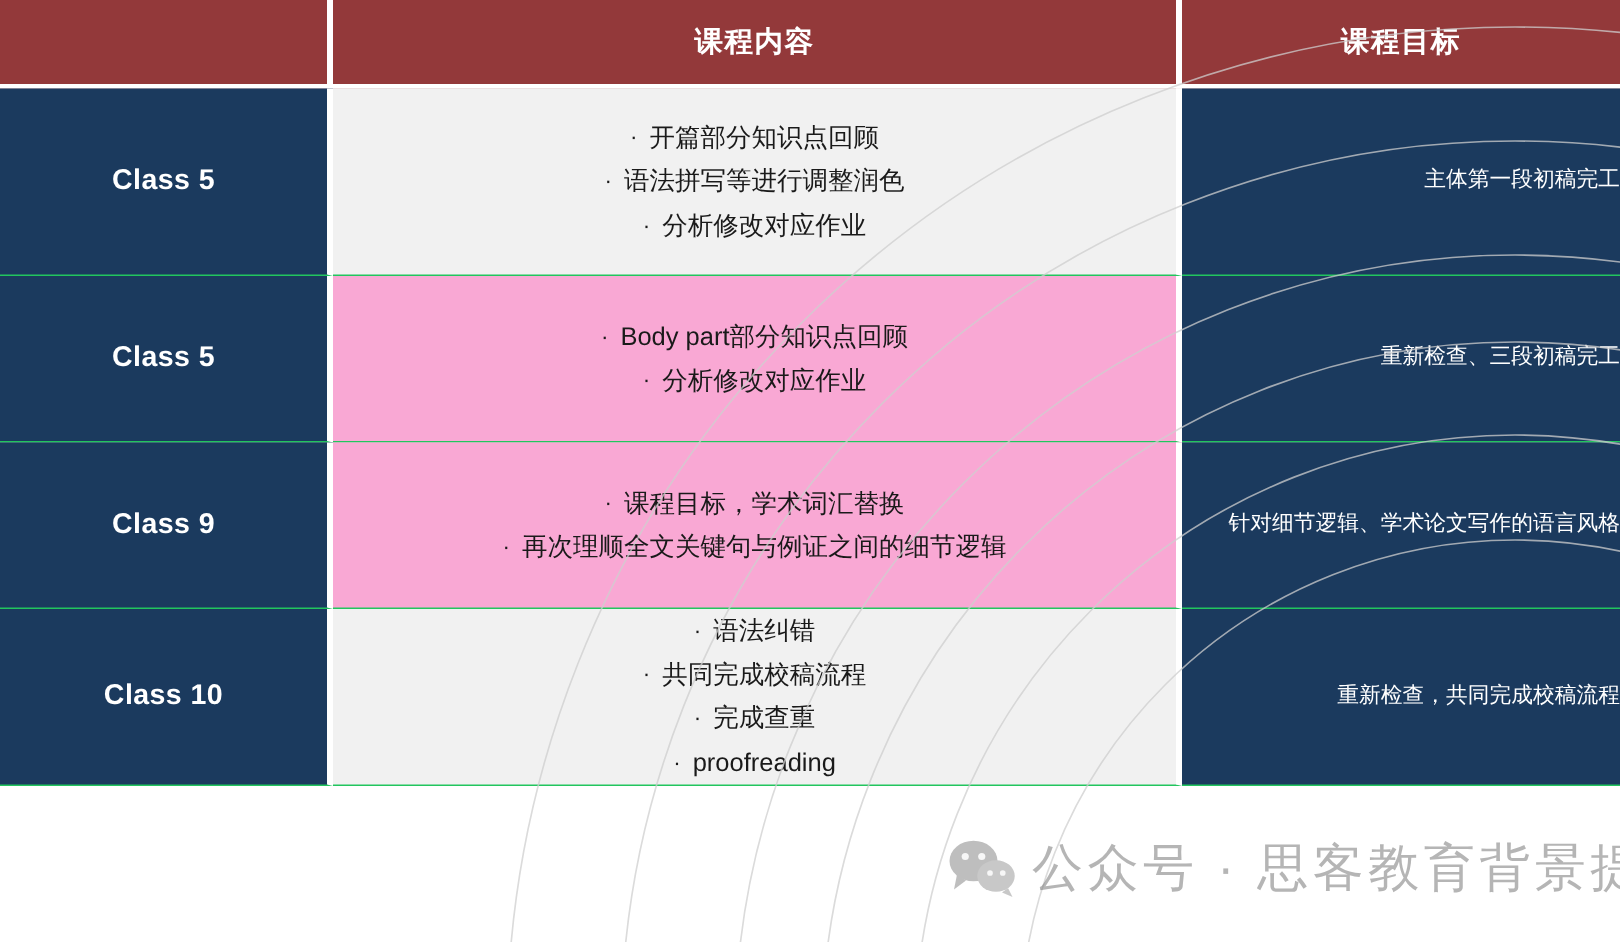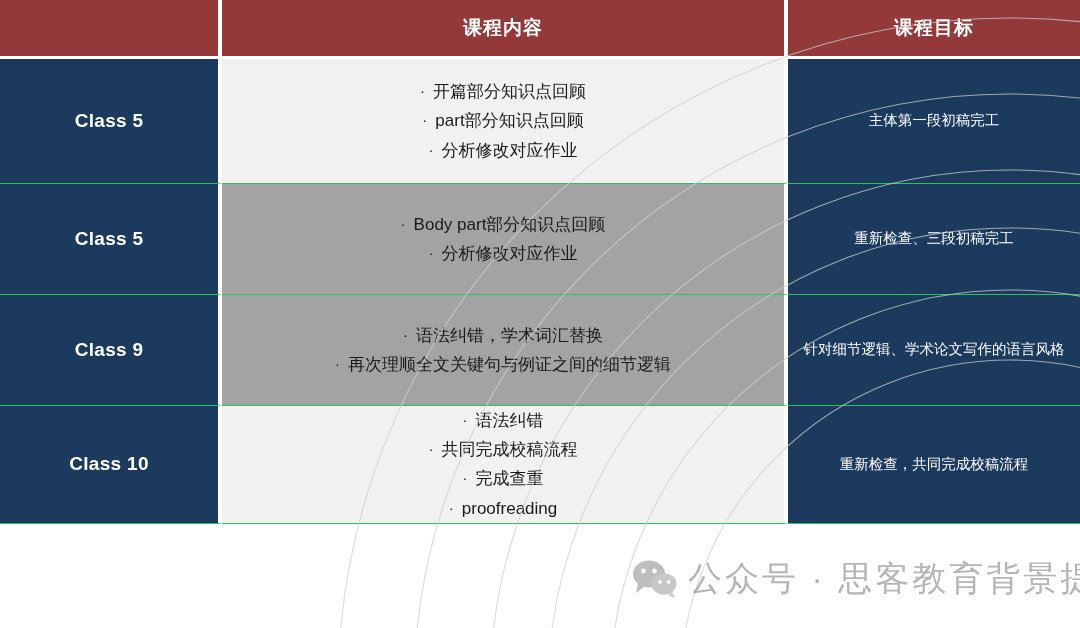--- a/index.html
+++ b/index.html
@@ -79,35 +79,35 @@
     background: #1b3a5e;
     color: #ffffff;
     font-size: 19px;
     font-weight: bold;
     text-align: center;
     border-right: 4px solid #ffffff;
     letter-spacing: 0.3px;
   }
 
   .cell-content {
-    background: #a3a3a3;
+    background: #f9a8d4;
     color: #1a1a1a;
     text-align: center;
     border-right: 4px solid #ffffff;
     padding: 6px 10px;
   }
   tr.shade .cell-content {
     background: #f1f1f1;
   }
 
   .cell-goal {
     background: #1b3a5e;
     color: #ffffff;
     font-size: 14.5px;
-    text-align: center;
+    text-align: right;
     padding: 4px 6px;
     line-height: 1.5;
   }
 
   
   .bullets {
     list-style: none;
     margin: 0;
     padding: 0;
     display: block;
@@ -186,21 +186,21 @@
         <th class="th-goal">课程目标</th>
       </tr>
     </thead>
     <tbody>
 
       <tr class="r1 shade">
         <td class="cell-class">Class 5</td>
         <td class="cell-content">
           <ul class="bullets">
             <li><span class="bul">·</span><span>开篇部分知识点回顾</span></li>
-            <li><span class="bul">·</span><span>part部分知识点回顾</span></li>
+            <li><span class="bul">·</span><span>语法拼写等进行调整润色</span></li>
             <li><span class="bul">·</span><span>分析修改对应作业</span></li>
           </ul>
         </td>
         <td class="cell-goal">主体第一段初稿完工</td>
       </tr>
 
       <tr class="r2">
         <td class="cell-class">Class 5</td>
         <td class="cell-content">
           <ul class="bullets">
@@ -209,21 +209,21 @@
           </ul>
         </td>
         <td class="cell-goal">重新检查、三段初稿完工</td>
       </tr>
 
 
       <tr class="r4">
         <td class="cell-class">Class 9</td>
         <td class="cell-content">
           <ul class="bullets">
-            <li><span class="bul">·</span><span>语法纠错，学术词汇替换</span></li>
+            <li><span class="bul">·</span><span>课程目标，学术词汇替换</span></li>
             <li><span class="bul">·</span><span>再次理顺全文关键句与例证之间的细节逻辑</span></li>
           </ul>
         </td>
         <td class="cell-goal">针对细节逻辑、学术论文写作的语言风格</td>
       </tr>
 
       <tr class="r5 shade">
         <td class="cell-class">Class 10</td>
         <td class="cell-content">
           <ul class="bullets">

